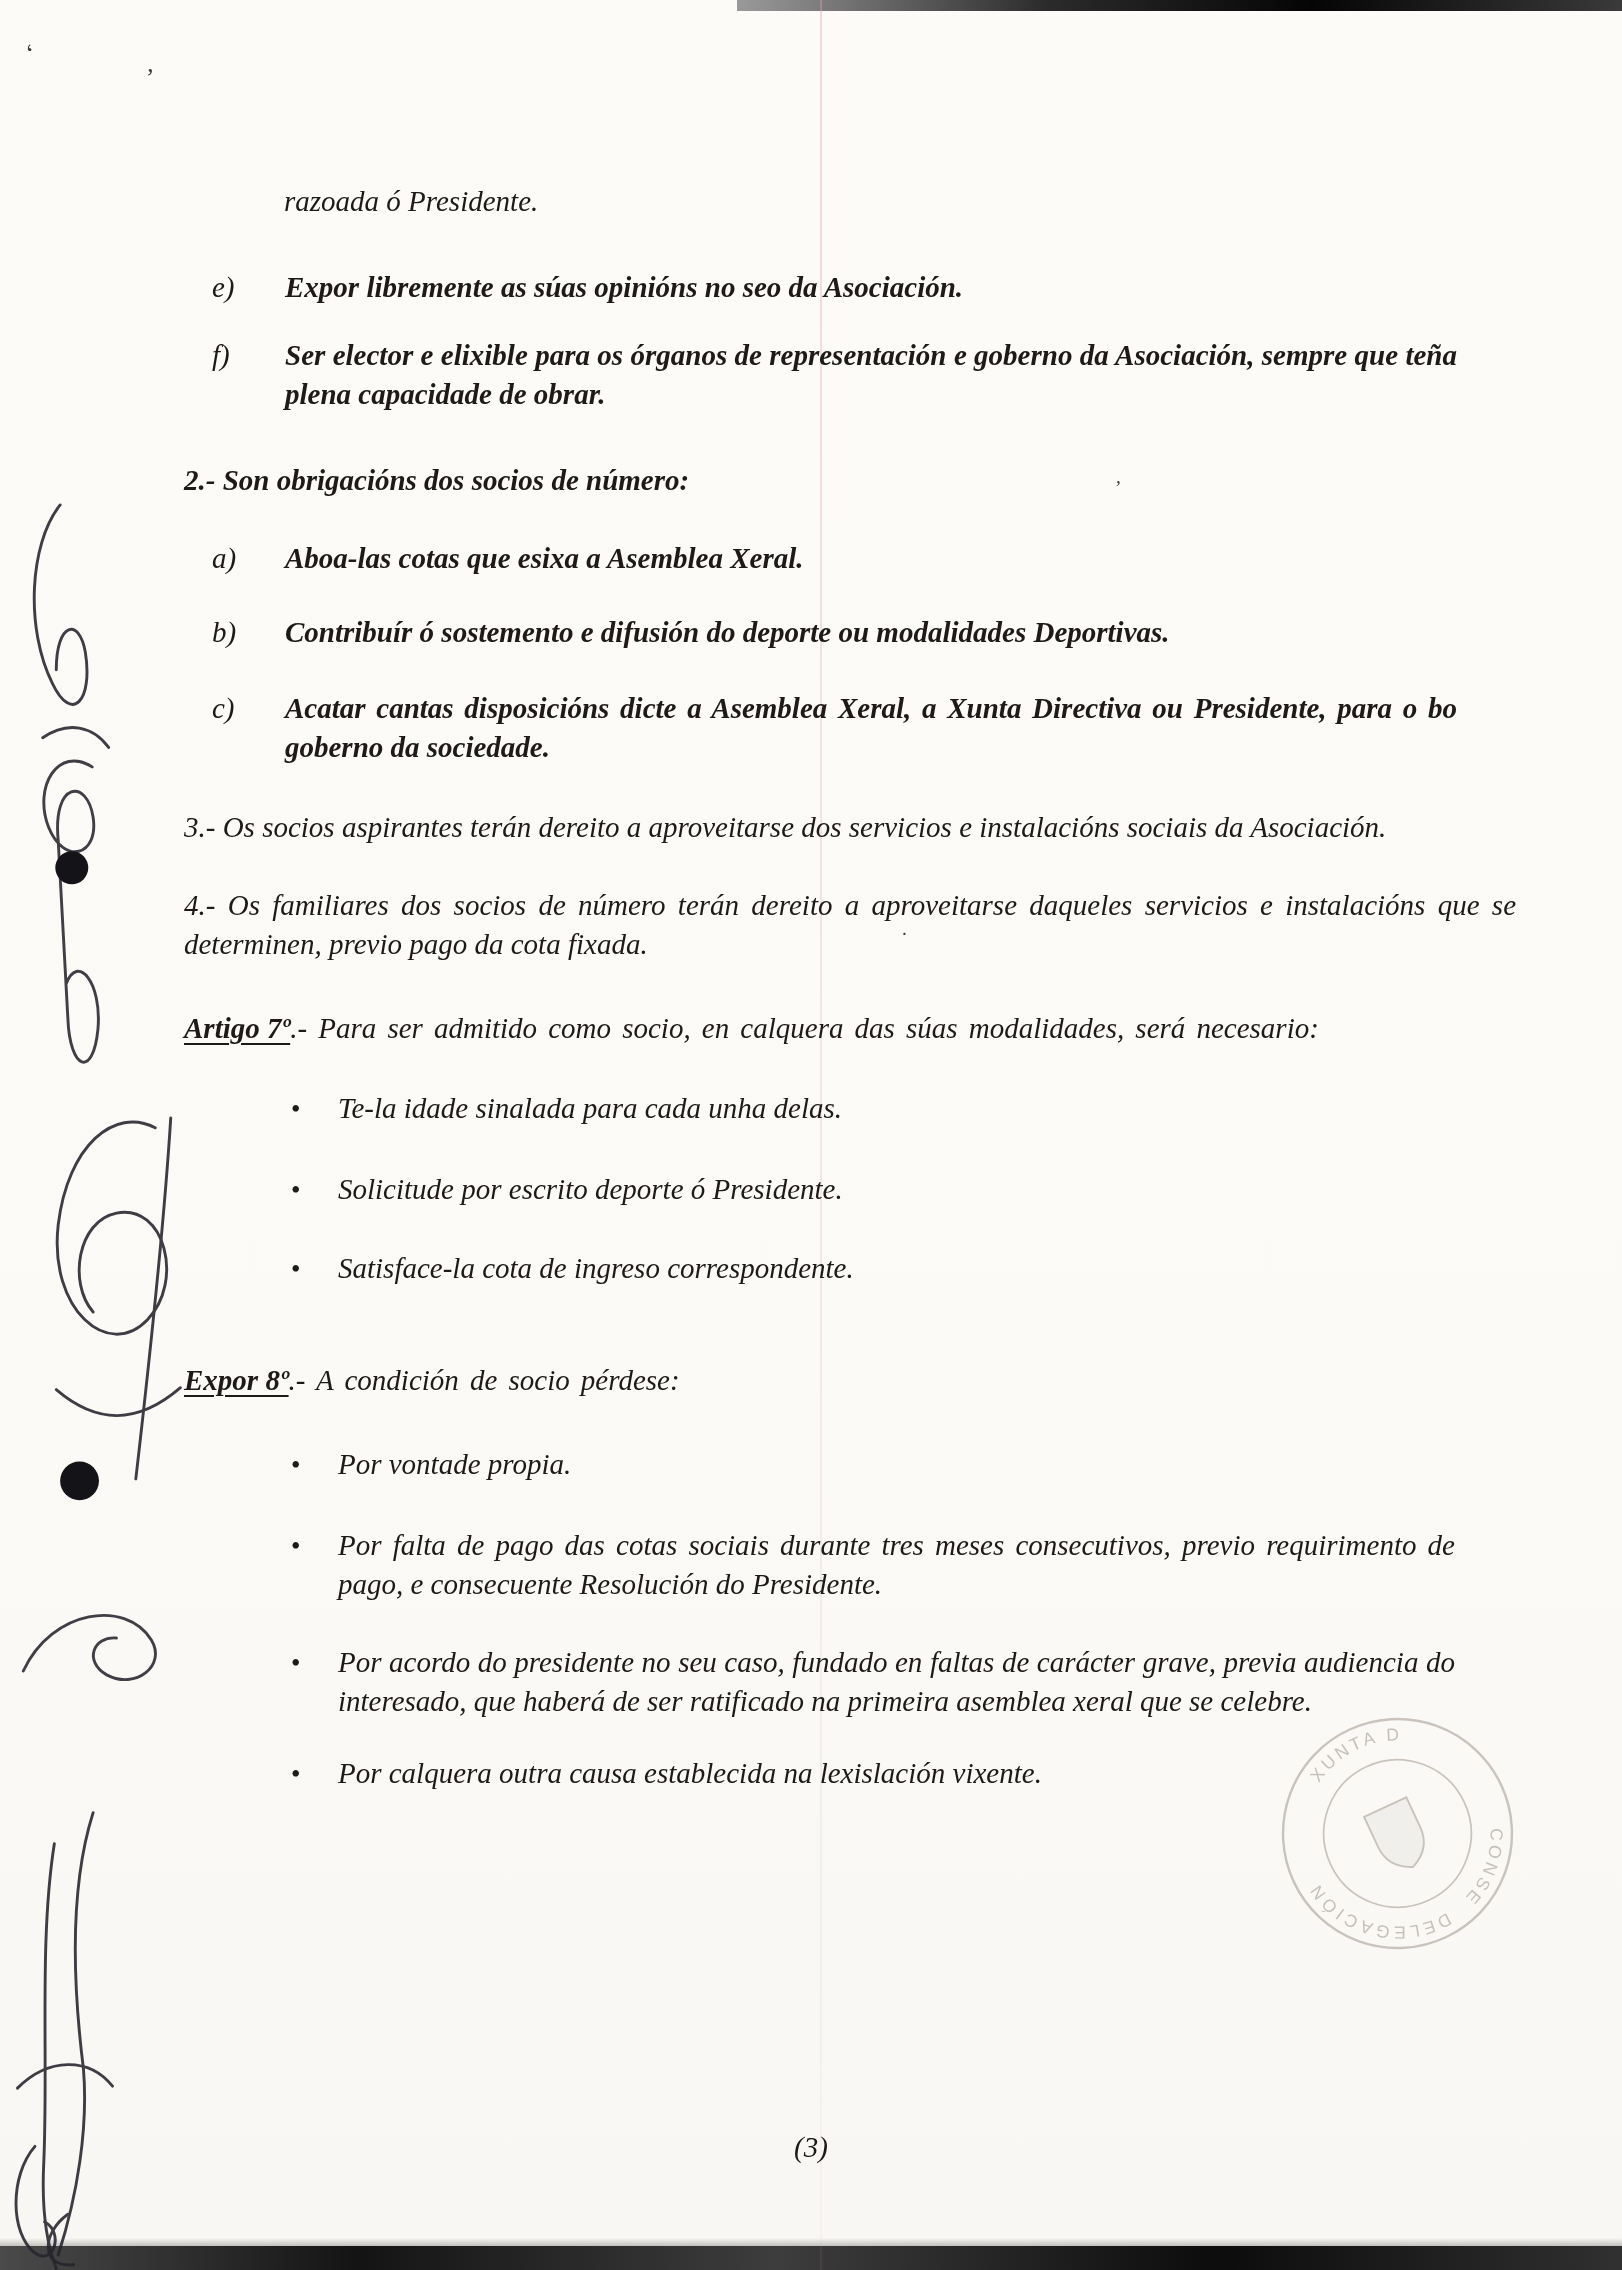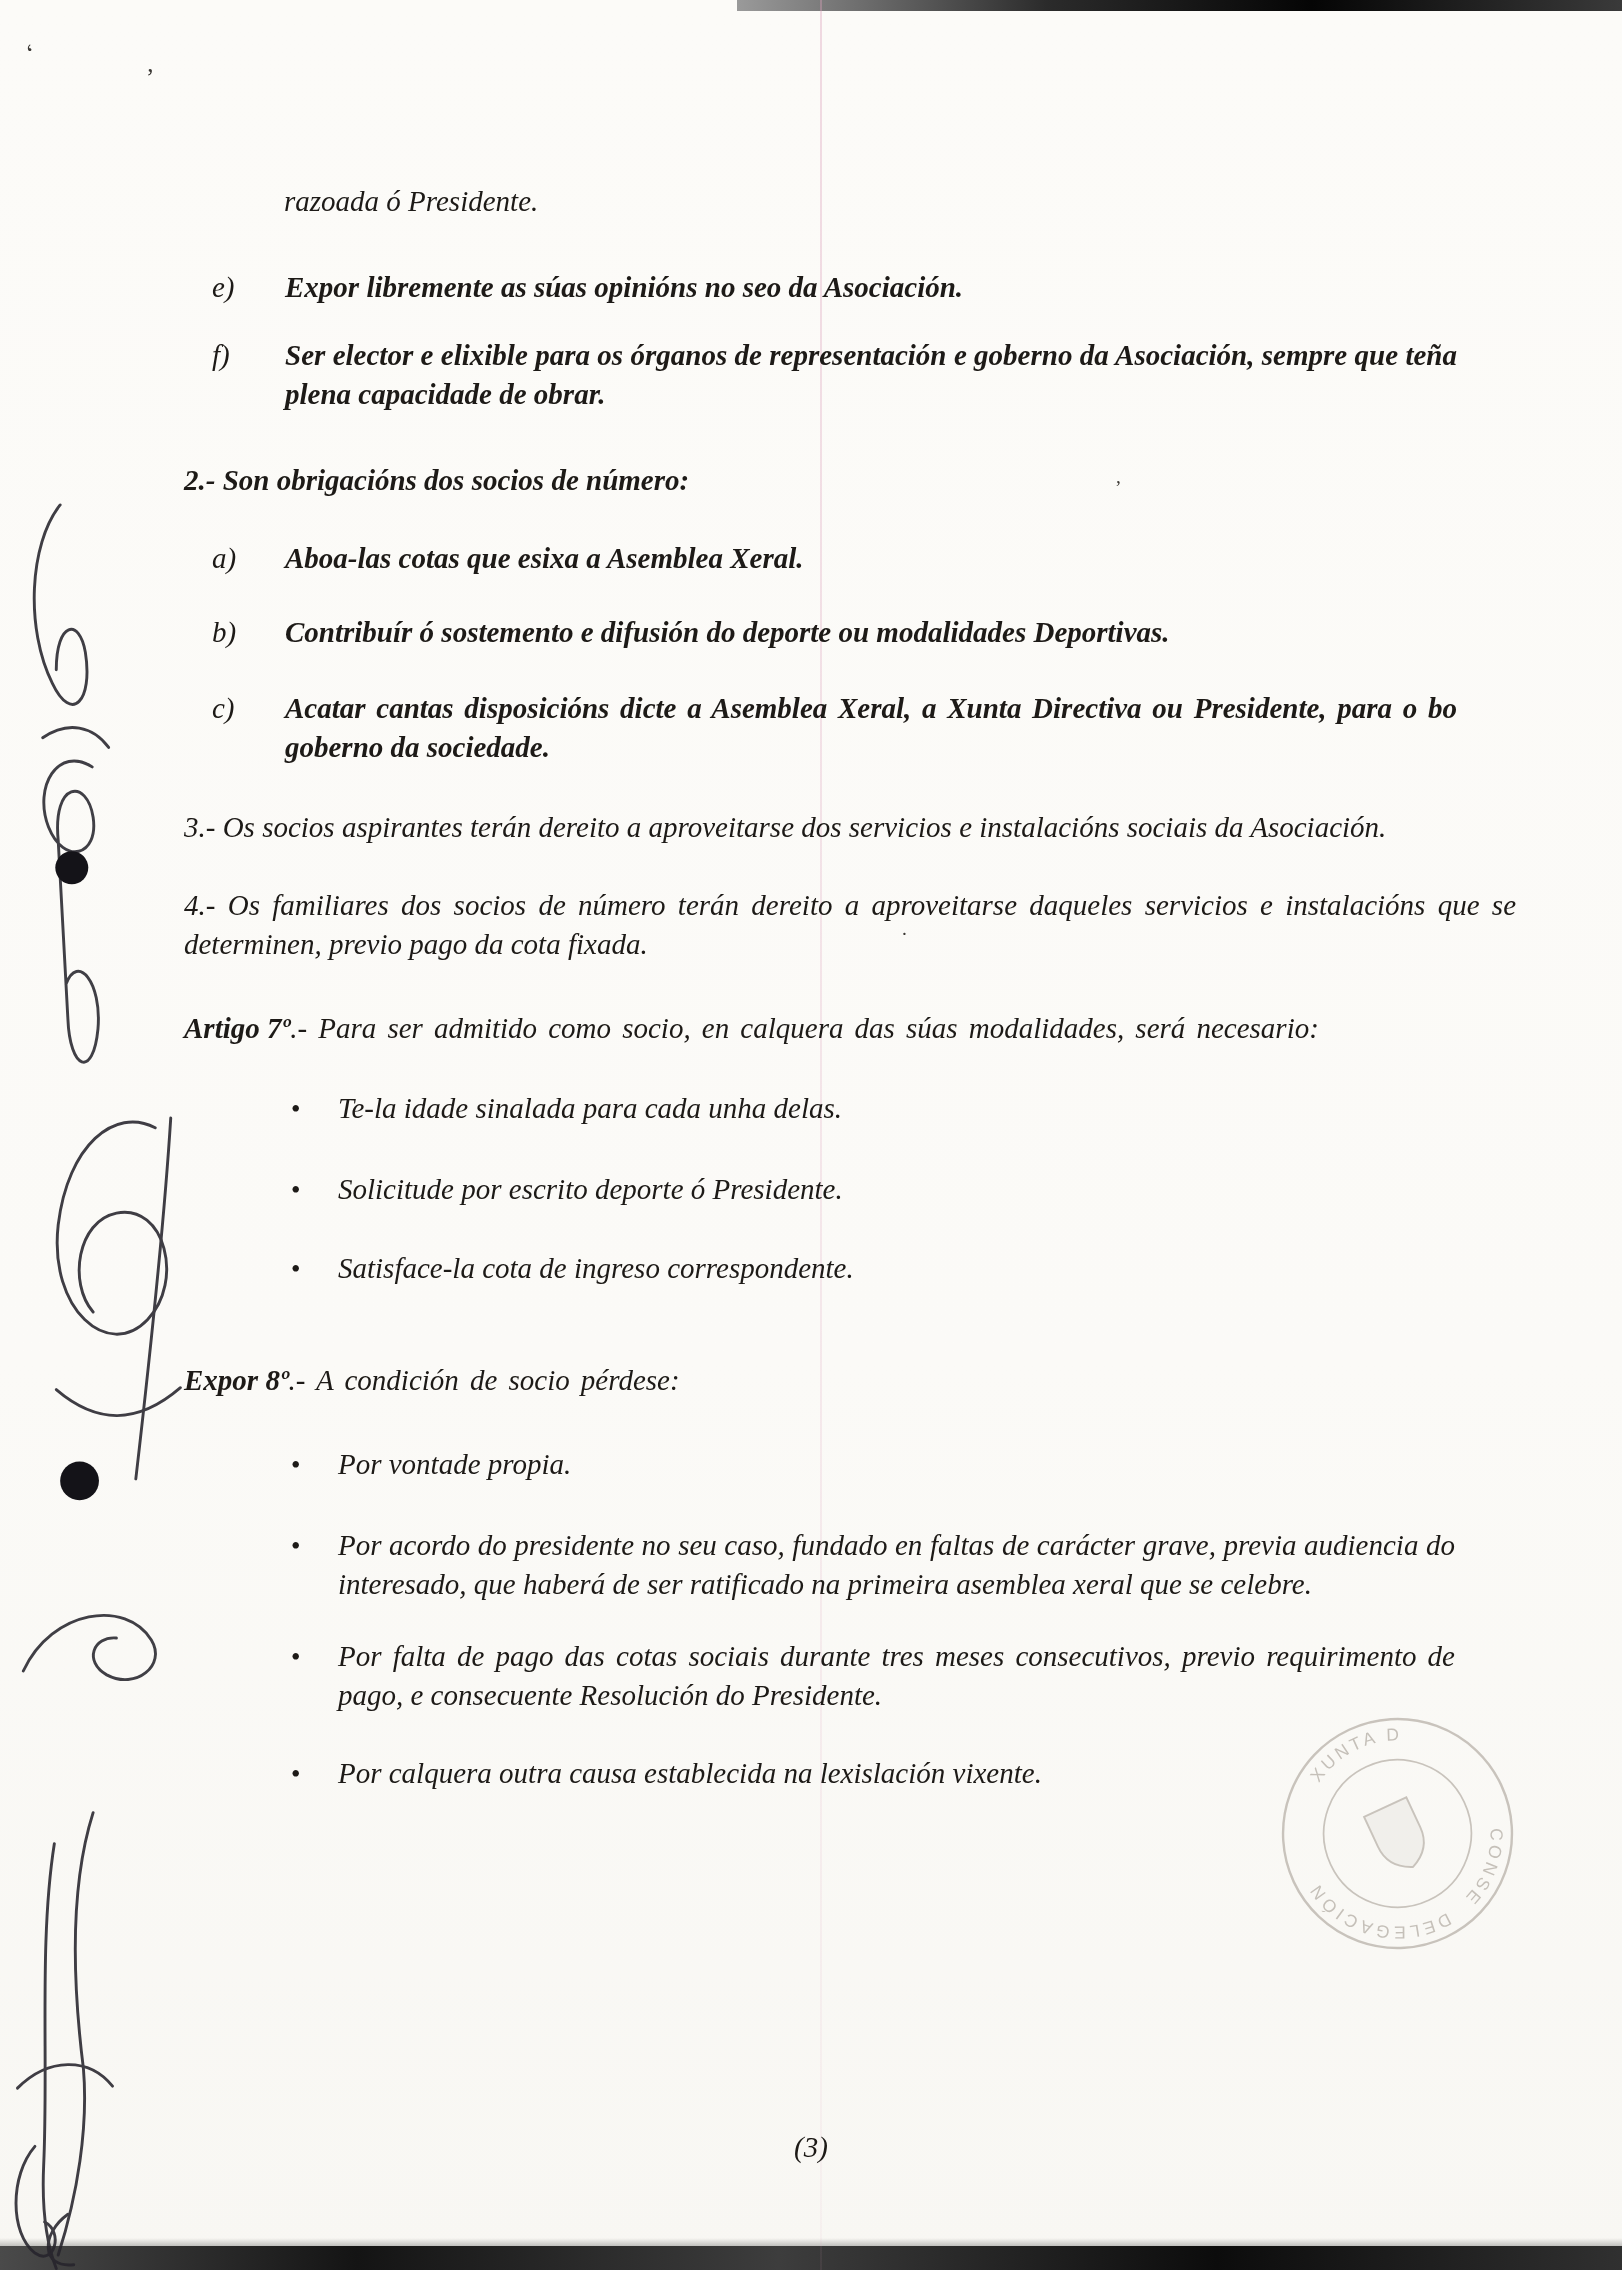--- a/index.html
+++ b/index.html
@@ -40,21 +40,21 @@
   .li .txt{flex:1;text-align:justify;font-weight:bold;}
   .li.mb48{margin-bottom:47px;}
   .li.mb36{margin-bottom:35px;}
   .li.mb38{margin-bottom:37px;}
   .li.mb42{margin-bottom:41px;}
   .h-section{margin:0 58px 39px 184px;font-weight:bold;}
   .para{margin:0 62px 39px 184px;text-align:justify;}
   .para.mb72{margin-bottom:45px;}
   .artigo{margin:0 58px 41px 184px;}
   .artigo.mb46{margin-bottom:45px;}
-  .artigo-label{font-weight:bold;text-decoration-thickness:1.9px;text-underline-offset:4.9px;}
+  .artigo-label{font-weight:bold;text-decoration:underline;text-decoration-thickness:1.9px;text-underline-offset:4.9px;}
   .artigo-intro{word-spacing:3.9px;}
   .bullet{display:flex;margin:0 123px 41px 291px;}
   .bullet.mb40{margin-bottom:39px;}
   .bullet.mb74{margin-bottom:72px;}
   .bullet.mb34{margin-bottom:33px;}
   .bullet .dot{flex:0 0 47px;font-style:normal;}
   .bullet .dot::before{content:"\2022";font-size:27px;}
   .bullet .txt{flex:1;text-align:justify;}
   .page-number{
     position:absolute;top:2131px;left:0;right:0;
@@ -122,27 +122,27 @@
       <span class="dot"></span>
       <span class="txt">Satisface-la cota de ingreso correspondente.</span>
     </div>
 
     <p class="artigo mb46"><span class="artigo-label">Expor 8º</span><span class="artigo-intro">.- A condición de socio pérdese:</span></p>
 
     <div class="bullet">
       <span class="dot"></span>
       <span class="txt">Por vontade propia.</span>
     </div>
+    <div class="bullet mb40">
+      <span class="dot"></span>
+      <span class="txt">Por falta de pago das cotas sociais durante tres meses consecutivos, previo requirimento de pago, e consecuente Resolución do Presidente.</span>
+    </div>
     <div class="bullet mb34">
       <span class="dot"></span>
       <span class="txt">Por acordo do presidente no seu caso, fundado en faltas de carácter grave, previa audiencia do interesado, que haberá de ser ratificado na primeira asemblea xeral que se celebre.</span>
-    </div>
-    <div class="bullet mb40">
-      <span class="dot"></span>
-      <span class="txt">Por falta de pago das cotas sociais durante tres meses consecutivos, previo requirimento de pago, e consecuente Resolución do Presidente.</span>
     </div>
     <div class="bullet">
       <span class="dot"></span>
       <span class="txt">Por calquera outra causa establecida na lexislación vixente.</span>
     </div>
   </div>
 
   <div class="page-number">(3)</div>
 
   <svg class="ink" width="1622" height="2271" viewBox="0 0 1672 2340">

